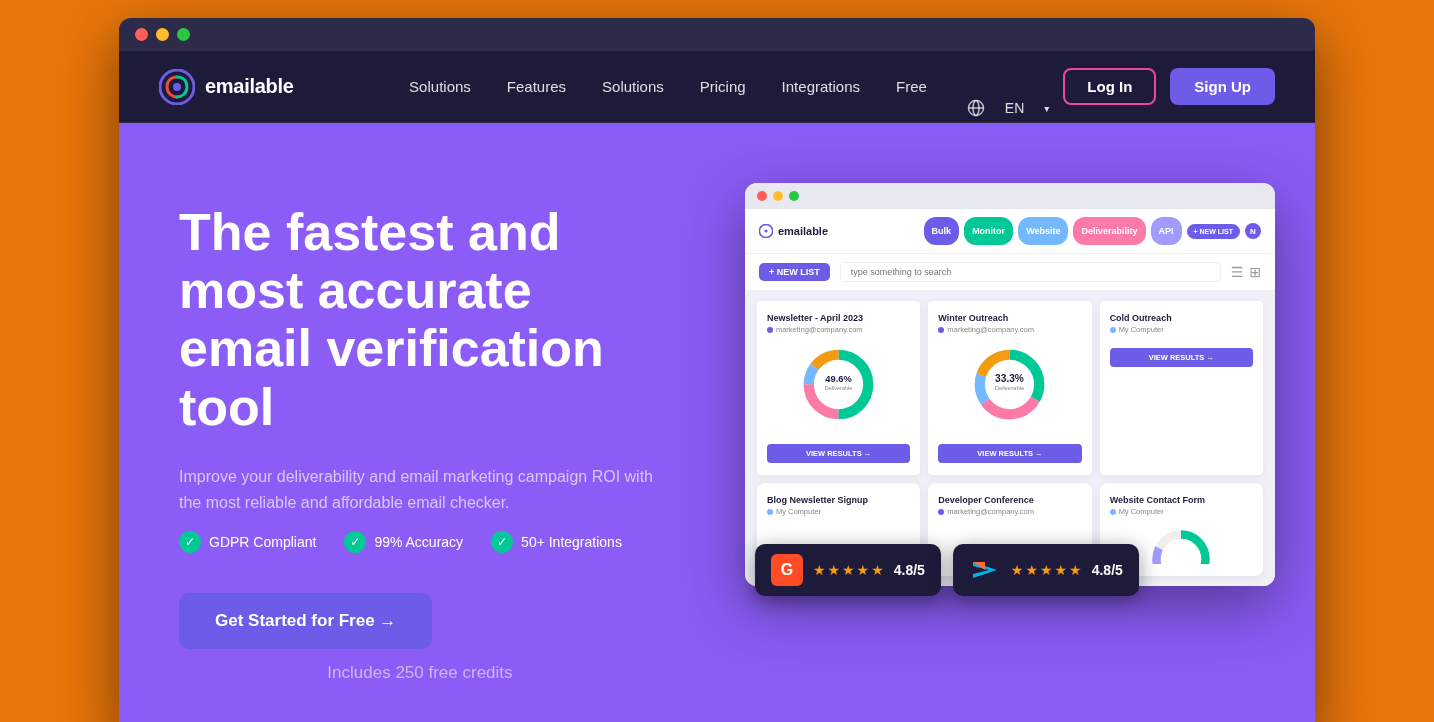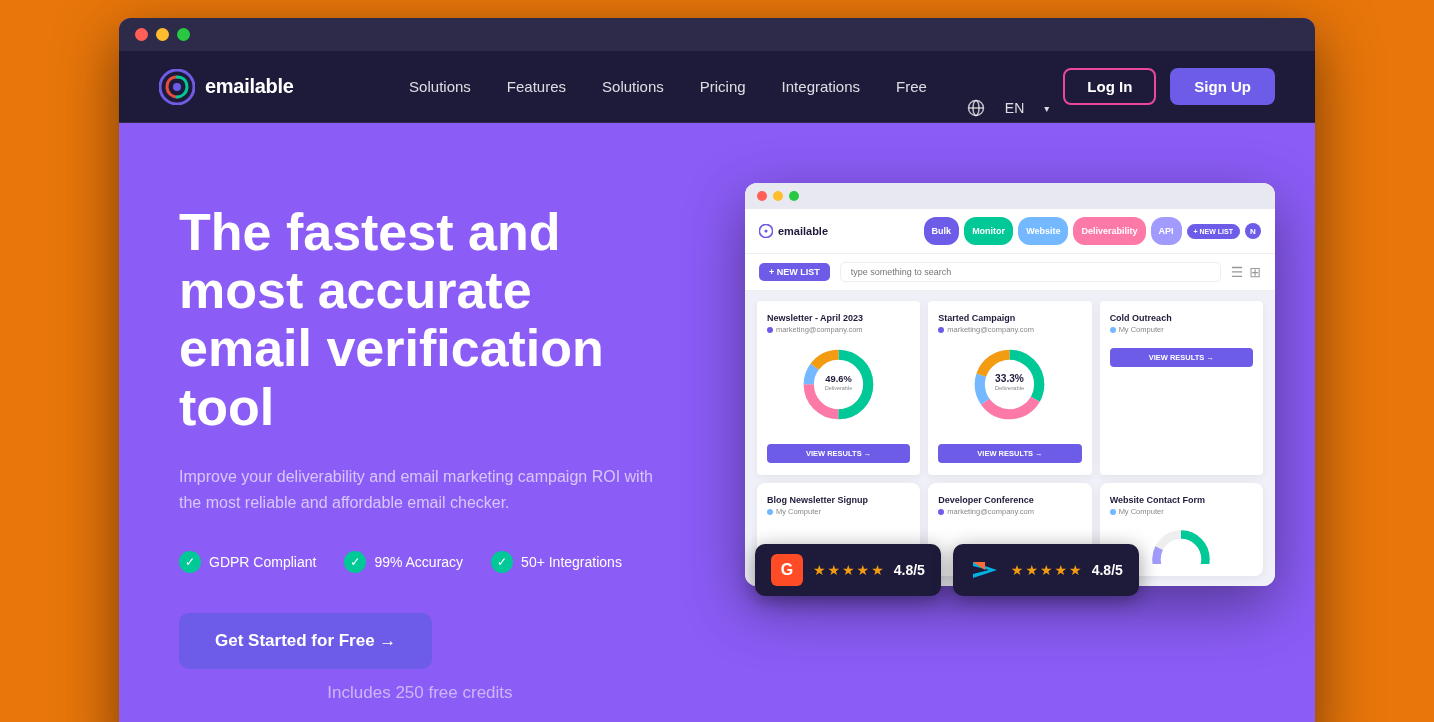--- a/index.html
+++ b/index.html
@@ -126,21 +126,21 @@
       font-weight: 800;
       line-height: 1.12;
       margin-bottom: 28px;
       max-width: 550px;
     }
     .hero-subtitle {
       color: rgba(255,255,255,0.65);
       font-size: 16px;
       line-height: 1.6;
       max-width: 480px;
-      margin-bottom: 36px;
+      margin-bottom: 16px;
     }
     .hero-badges {
       display: flex;
       align-items: center;
       gap: 28px;
       margin-bottom: 40px;
       flex-wrap: wrap;
     }
     .badge-item {
       display: flex;
@@ -519,21 +519,21 @@
                 <circle cx="50" cy="50" r="35" fill="none" stroke="#74b9ff" stroke-width="12" stroke-dasharray="22 198" stroke-dashoffset="-165" transform="rotate(-90 50 50)"></circle>
                 <circle cx="50" cy="50" r="35" fill="none" stroke="#f39c12" stroke-width="12" stroke-dasharray="33 187" stroke-dashoffset="-187" transform="rotate(-90 50 50)"></circle>
                 <text x="50" y="47" text-anchor="middle" class="card-pct" font-size="12" font-weight="800" fill="#1e1b3a">49.6%</text>
                 <text x="50" y="57" text-anchor="middle" class="card-label-small" font-size="7" fill="#888">Deliverable</text>
               </svg>
             </div>
             <button class="card-btn">VIEW RESULTS →</button>
           </div>
 
           <div class="dash-card">
-            <div class="card-title">Started Campaign</div>
+            <div class="card-title">Winter Outreach</div>
             <div class="card-sub">
               <span class="card-sub-dot" style="background:#6c5ce7;"></span>
               <span>marketing@company.com</span>
             </div>
             <div class="donut-container">
               <svg class="donut-svg" viewBox="0 0 100 100">
                 <circle cx="50" cy="50" r="35" fill="none" stroke="#eee" stroke-width="12"></circle>
                 <circle cx="50" cy="50" r="35" fill="none" stroke="#00c896" stroke-width="12" stroke-dasharray="73 147" stroke-dashoffset="0" transform="rotate(-90 50 50)"></circle>
                 <circle cx="50" cy="50" r="35" fill="none" stroke="#fd79a8" stroke-width="12" stroke-dasharray="70 150" stroke-dashoffset="-73" transform="rotate(-90 50 50)"></circle>
                 <circle cx="50" cy="50" r="35" fill="none" stroke="#74b9ff" stroke-width="12" stroke-dasharray="33 187" stroke-dashoffset="-143" transform="rotate(-90 50 50)"></circle>

